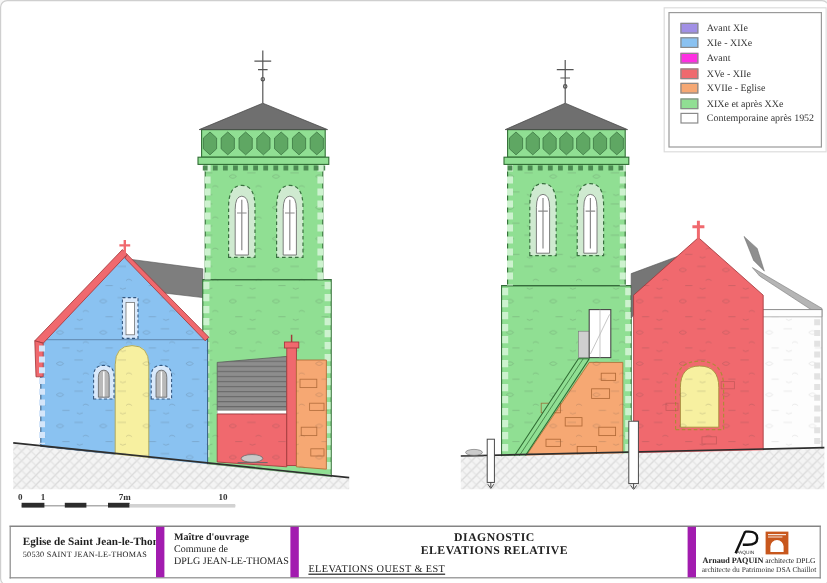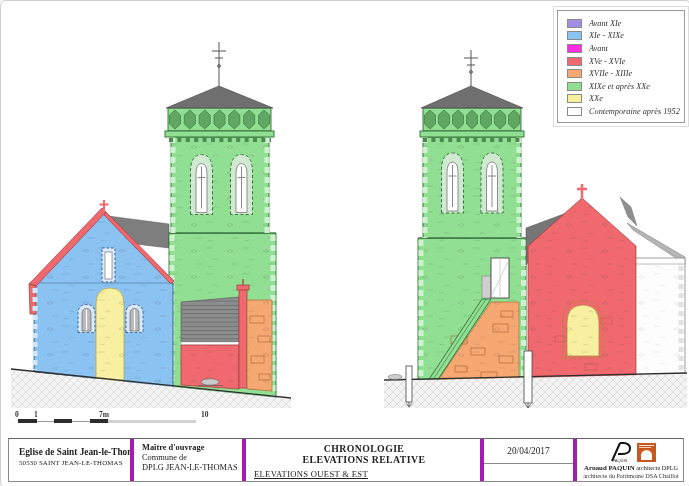--- a/index.html
+++ b/index.html
@@ -22,31 +22,31 @@
   .sGreen{stroke:#2f6b33;stroke-width:.9;}
   .sBlue{stroke:#3a5f85;stroke-width:.9;}
   .sRed{stroke:#a2383c;stroke-width:.7;}
   .sOrange{stroke:#b06a35;stroke-width:.7;}
   .winSurround{fill:#cfead0;stroke:#39703f;stroke-width:1;stroke-dasharray:3,2.4;}
   
   .legend{position:absolute;left:556px;top:9px;width:128px;height:113px;background:#fff;
     border:1px solid #9a9a9a;box-shadow:0 0 0 3px #fff, 0 0 0 4px #dcdcdc;padding:6px 0 0 9px;box-sizing:border-box;}
   .lg-row{display:flex;align-items:center;gap:7px;height:12.6px;}
   .lg-sw{width:15px;height:9px;border:1px solid #8a8a8a;box-sizing:border-box;flex:0 0 auto;}
-  .lg-lb{font-style:italic;font-size:8.3px;color:#333;white-space:nowrap;}
+  .lg-lb{font-size:8.3px;color:#333;white-space:nowrap;}
   
   .scalebar{position:absolute;left:12px;top:409px;width:195px;height:20px;font-size:7.5px;font-weight:bold;color:#333;}
   .sb-lab{position:absolute;top:0;}
   .sb-line{position:absolute;top:11px;left:5px;width:178px;height:1px;background:#9a9a9a;}
   .sb-seg{position:absolute;top:9px;height:3.5px;background:#2c2c2c;}
   .sb-light{position:absolute;top:10px;height:2.5px;background:#d2d2d2;}
   
   .titleblock{position:absolute;left:7px;right:6px;top:437px;height:44px;border:1px solid #8a8a8a;
     border-top:1.4px solid #666;display:flex;background:#fff;box-sizing:border-box;}
-  .tb-cell{border-left:4px solid #a21caf;box-sizing:border-box;overflow:hidden;}
+  .tb-cell{border-left:7px solid #a21caf;box-sizing:border-box;overflow:hidden;}
   .tb-cell:first-child{border-left:none;}
   .tb-c1{width:121px;padding:8px 4px 0 10px;}
   .tb-c1 .nm{font-weight:bold;font-size:9.3px;white-space:nowrap;}
   .tb-c1 .ad{font-size:6.8px;letter-spacing:.2px;margin-top:2px;white-space:nowrap;}
   .tb-c2{width:112px;padding:4px 4px 0 8px;}
   .tb-c2 .hd{font-weight:bold;font-size:8.4px;}
   .tb-c2 .ln{font-size:8.4px;margin-top:1px;white-space:nowrap;}
   .tb-c3{flex:1;padding:4px 6px 0 8px;display:flex;flex-direction:column;}
   .tb-c3 .t1,.tb-c3 .t2{font-weight:bold;font-size:9.8px;letter-spacing:.4px;text-align:center;line-height:11px;}
   .tb-c3 .st{font-size:8.6px;margin-top:4px;letter-spacing:.3px;text-decoration:underline;}
@@ -282,69 +282,62 @@
     <div class="lg-row">
       <span class="lg-sw" style="background: rgb(138, 194, 241);"></span>
       <span class="lg-lb">XIe - XIXe</span>
     </div>
     <div class="lg-row">
       <span class="lg-sw" style="background: rgb(255, 45, 226);"></span>
       <span class="lg-lb">Avant</span>
     </div>
     <div class="lg-row">
       <span class="lg-sw" style="background: rgb(240, 105, 110);"></span>
-      <span class="lg-lb">XVe - XVIe</span>
+      <span class="lg-lb">XVe - XIIe</span>
     </div>
     <div class="lg-row">
       <span class="lg-sw" style="background: rgb(246, 168, 115);"></span>
-      <span class="lg-lb">XVIIe - XIIIe</span>
+      <span class="lg-lb">XVIIe - Eglise</span>
     </div>
     <div class="lg-row">
       <span class="lg-sw" style="background: rgb(144, 223, 147);"></span>
       <span class="lg-lb">XIXe et après XXe</span>
-    </div>
-    <div class="lg-row">
-      <span class="lg-sw" style="background: rgb(247, 240, 160);"></span>
-      <span class="lg-lb">XXe</span>
     </div>
     <div class="lg-row">
       <span class="lg-sw" style="background: rgb(255, 255, 255);"></span>
       <span class="lg-lb">Contemporaine après 1952</span>
     </div>
   </div>
 
   <div class="scalebar">
     <span class="sb-lab" style="left:2px">0</span>
     <span class="sb-lab" style="left:21px">1</span>
     <span class="sb-lab" style="left:86px">7m</span>
-    <span class="sb-lab" style="left:188px">10</span>
+    <span class="sb-lab" style="left:169px">10</span>
     <div class="sb-line"></div>
     <div class="sb-seg" style="left:5px;width:19px"></div>
     <div class="sb-seg" style="left:41px;width:18px"></div>
     <div class="sb-seg" style="left:77px;width:18px"></div>
     <div class="sb-light" style="left:95px;width:88px"></div>
   </div>
 
   <div class="titleblock">
     <div class="tb-cell tb-c1">
       <div class="nm">Eglise de Saint Jean-le-Thomas</div>
       <div class="ad">50530 SAINT JEAN-LE-THOMAS</div>
     </div>
     <div class="tb-cell tb-c2">
       <div class="hd">Maître d'ouvrage</div>
       <div class="ln">Commune de</div>
       <div class="ln">DPLG JEAN-LE-THOMAS</div>
     </div>
     <div class="tb-cell tb-c3">
-      <div class="t1">CHRONOLOGIE</div>
+      <div class="t1">DIAGNOSTIC</div>
       <div class="t2">ELEVATIONS RELATIVE</div>
       <div class="st">ELEVATIONS OUEST &amp; EST</div>
-    </div>
-    <div class="tb-cell tb-c4">
-      <div class="dt">20/04/2017</div>
     </div>
     <div class="tb-cell tb-c5">
       <div class="tb-logos">
         <svg width="26" height="22" viewBox="0 0 26 22" style="position:static">
           <path d="M5,20 L13,2 M13,2 H16 Q23,2 23,7.5 Q23,13 15,13 H11" fill="none" stroke="#111" stroke-width="2"></path>
           <text x="13" y="20.5" text-anchor="middle" font-size="4" font-family="Liberation Sans, sans-serif" fill="#333">PAQUIN</text>
         </svg>
         <span class="orange-logo">
           <span class="tl"></span>
             <span class="tl2"></span>

